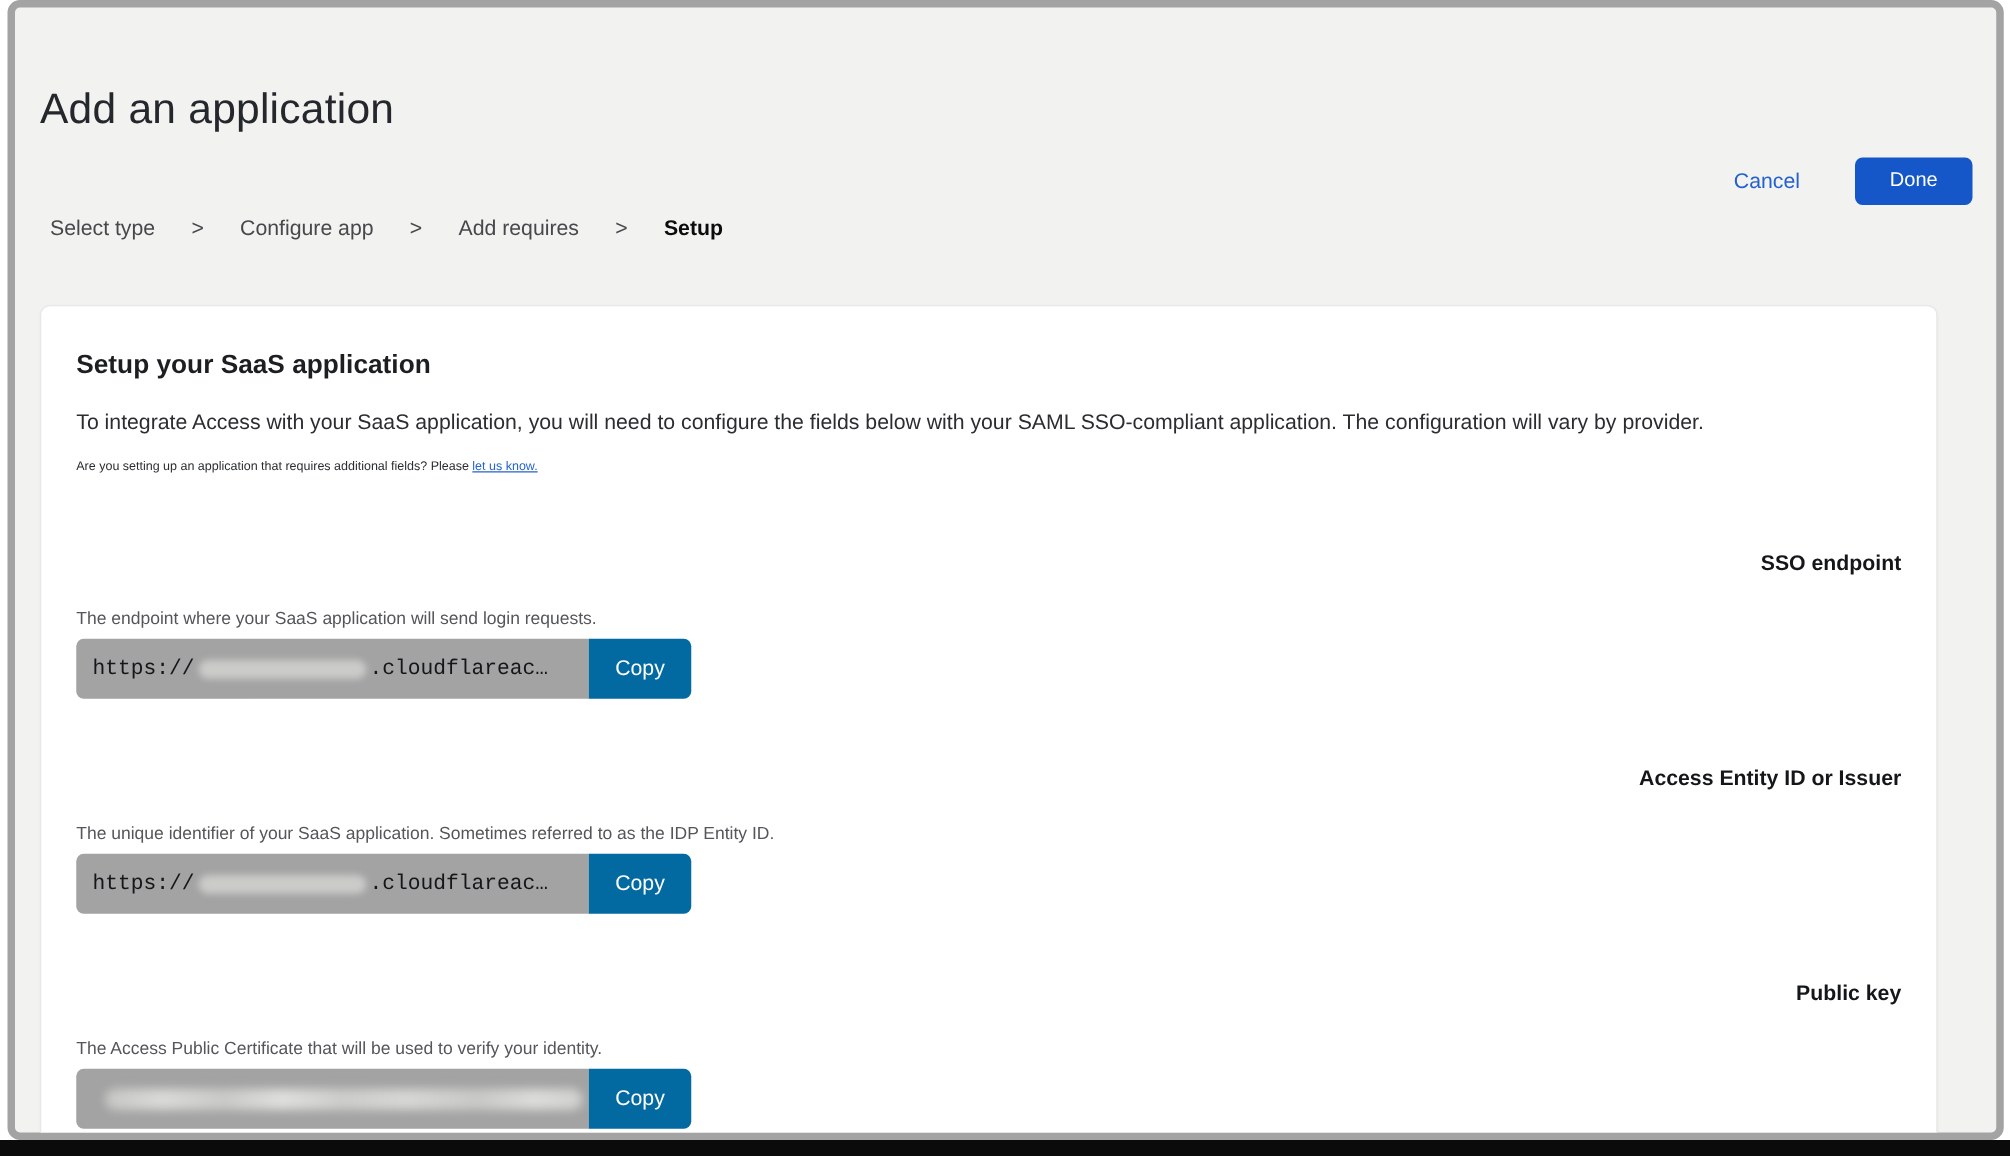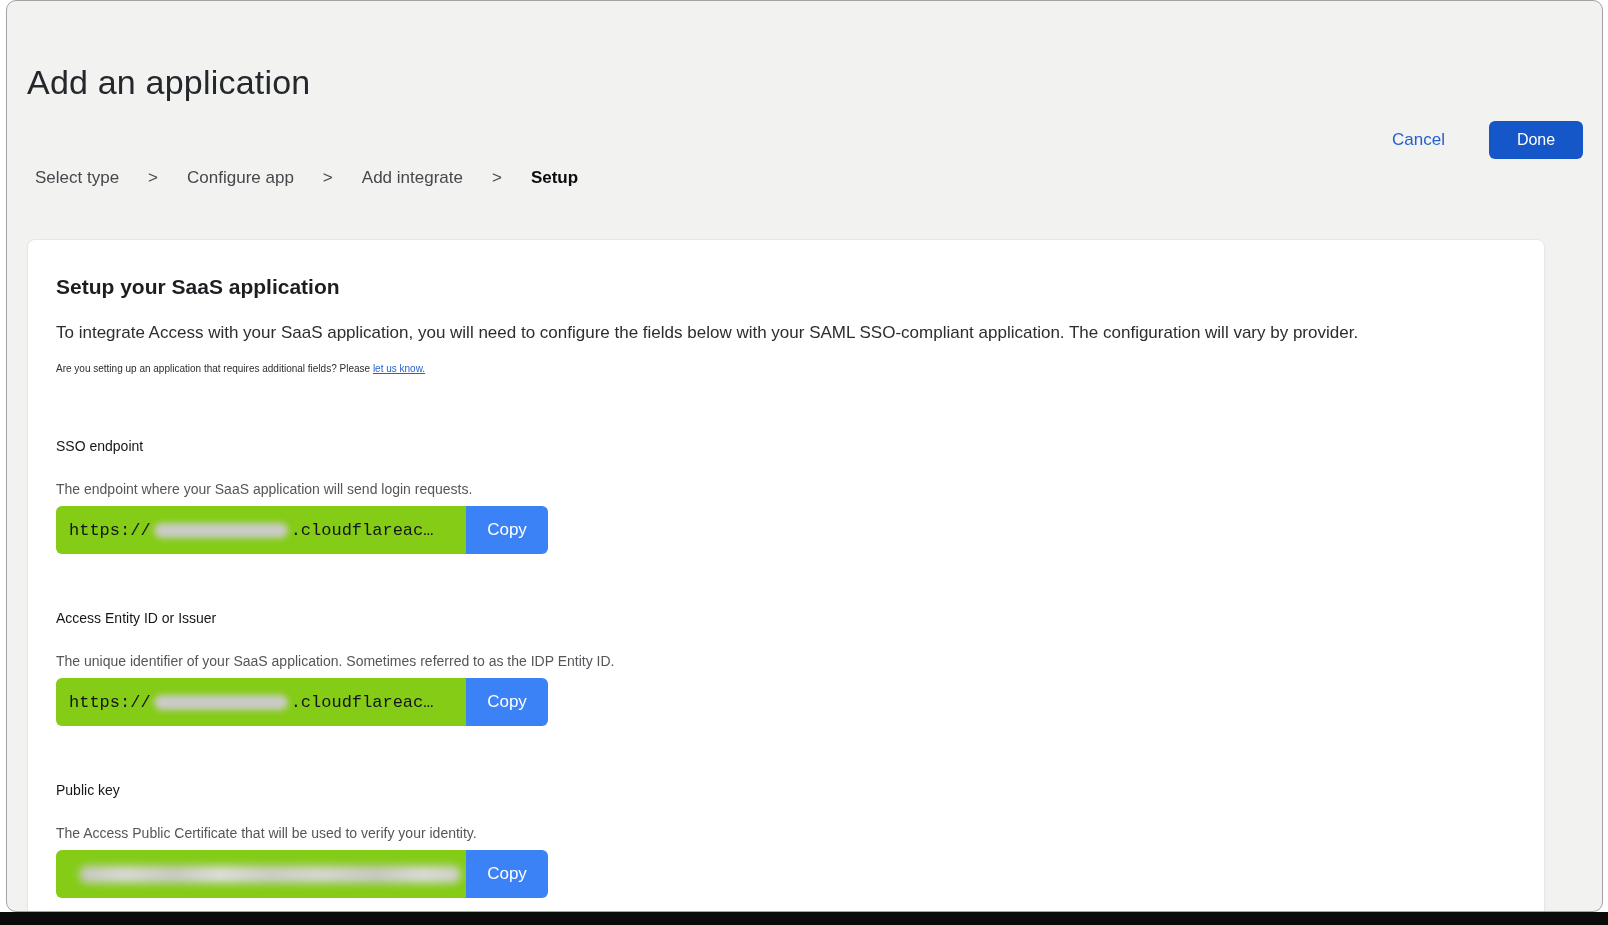--- a/index.html
+++ b/index.html
@@ -9,21 +9,21 @@
     font-family: "Liberation Sans", sans-serif;
     position: relative;
     overflow: hidden;
     color: #24272b;
   }
   .canvas { position: absolute; inset: 0; }
   
   .frame {
     position: absolute;
     left: 6px; top: 0; right: 5px; bottom: 13px;
-    border: 1px solid #a3a3a3;
+    border: 6px solid #a3a3a3;
     border-radius: 10px;
     background: #f2f2f0;
     overflow: hidden;
   }
   .bottom-bar {
     position: absolute;
     left: 0; right: 0; bottom: 0;
     height: 13px;
     background: #0b0b0b;
   }
@@ -109,40 +109,41 @@
   .card-note a {
     color: #2563d0;
     text-decoration: underline;
     cursor: pointer;
   }
 
   
   .field-group { margin-top: 58px; }
   .field-group + .field-group { margin-top: 54px; }
   .field-label {
-    font-size: 14px;
-    font-weight: 400;
+    font-size: 17px;
+    font-weight: 700;
     line-height: 20px;
     color: #141619;
+    text-align: right;
   }
   .field-desc {
     margin-top: 24px;
     font-size: 14px;
     line-height: 18px;
     color: #54565a;
   }
   .copy-row {
     margin-top: 8px;
     display: flex;
     width: 492px;
     height: 48px;
   }
   .code-box {
     flex: 1;
-    background: #84cc16;
+    background: #a3a3a3;
     border-radius: 6px 0 0 6px;
     display: flex;
     align-items: center;
     padding-left: 13px;
     overflow: hidden;
     white-space: nowrap;
   }
   .mono {
     font-family: "Liberation Mono", monospace;
     font-size: 17px;
@@ -159,21 +160,21 @@
   }
   .redacted-full {
     width: 382px;
     height: 17px;
     background: linear-gradient(90deg,#c6c6c5 0%,#d9d9d8 12%,#c9c9c8 25%,#dededd 37%,#cccccb 50%,#d6d6d5 63%,#c8c8c7 78%,#dbdbda 90%,#cfcfce 100%);
     filter: blur(4px);
     margin-left: 10px;
   }
   .copy-btn {
     width: 82px;
-    background: #3b82f6;
+    background: #0369a1;
     color: #ffffff;
     border: none;
     border-radius: 0 6px 6px 0;
     font-family: "Liberation Sans", sans-serif;
     font-size: 17px;
     cursor: pointer;
   }
 </style>
 </head>
 <body>
@@ -187,21 +188,21 @@
       <div class="header-actions">
         <a class="cancel-link">Cancel</a>
         <button class="done-btn">Done</button>
       </div>
 
       <nav class="breadcrumb">
         <span class="crumb">Select type</span>
         <span class="crumb-sep">&gt;</span>
         <span class="crumb">Configure app</span>
         <span class="crumb-sep">&gt;</span>
-        <span class="crumb">Add integrate</span>
+        <span class="crumb">Add requires</span>
         <span class="crumb-sep">&gt;</span>
         <span class="crumb active">Setup</span>
       </nav>
 
       <section class="card">
         <h2 class="card-heading">Setup your SaaS application</h2>
         <p class="card-intro">To integrate Access with your SaaS application, you will need to configure the fields below with your SAML SSO-compliant application. The configuration will vary by provider.</p>
         <p class="card-note"><span>Are you setting up an application that requires additional fields? Please </span><a>let us know.</a></p>
 
         <div class="field-group">

